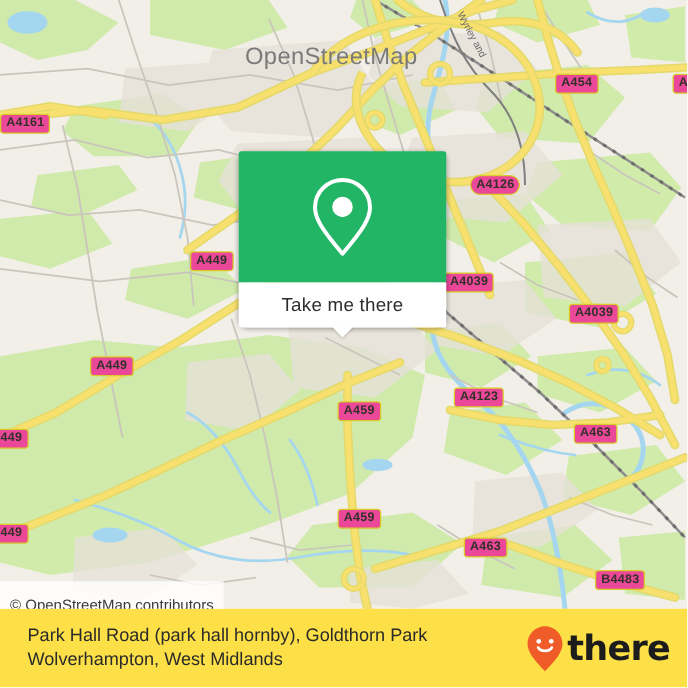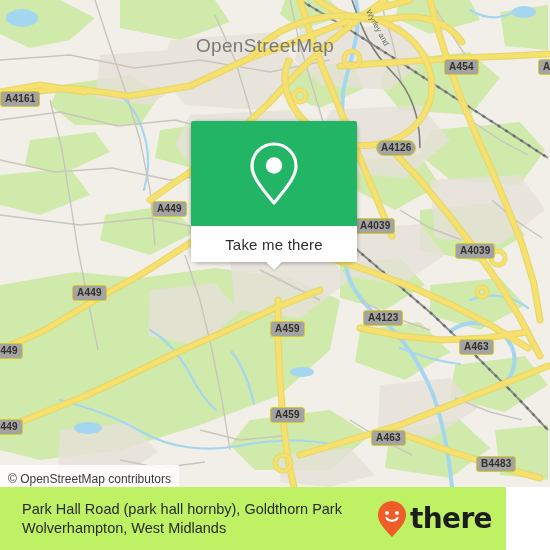--- a/index.html
+++ b/index.html
@@ -32,21 +32,21 @@
     position: absolute;
     left: 0; top: 0;
     width: 550px;
     height: 487px;
     display: block;
   }
 
   
   .shield {
     position: absolute;
-    background: #a3a3a3;
+    background: #ec4899;
     border: 1px solid #d6ce27;
     border-radius: 3px;
     color: #333029;
     font-family: "Liberation Sans", sans-serif;
     font-size: 10px;
     font-weight: bold;
     line-height: 12px;
     padding: 1px 4px 1px 4px;
     white-space: nowrap;
     letter-spacing: .2px;
@@ -113,38 +113,38 @@
 
   
   .attrib {
     position: absolute;
     left: 0;
     top: 465px;
     height: 22px;
     background: rgba(255,255,255,.82);
     display: flex;
     align-items: center;
-    padding: 3px 8px 0 8px;
+    padding: 8px 8px 0 8px;
     z-index: 50;
   }
   .attrib-text {
     font-family: "Liberation Sans", sans-serif;
     font-size: 12px;
     color: #3a3a3a;
     white-space: nowrap;
   }
 
   
   .footer {
     position: absolute;
     left: 0;
     top: 487px;
-    width: 506px;
+    width: 550px;
     height: 63px;
-    background: #bef264;
+    background: #fde047;
     display: flex;
     align-items: center;
     justify-content: space-between;
     padding: 0 14px 0 22px;
     box-sizing: border-box;
   }
   .footer-title {
     font-family: "Liberation Sans", sans-serif;
     font-size: 14.5px;
     line-height: 19px;

